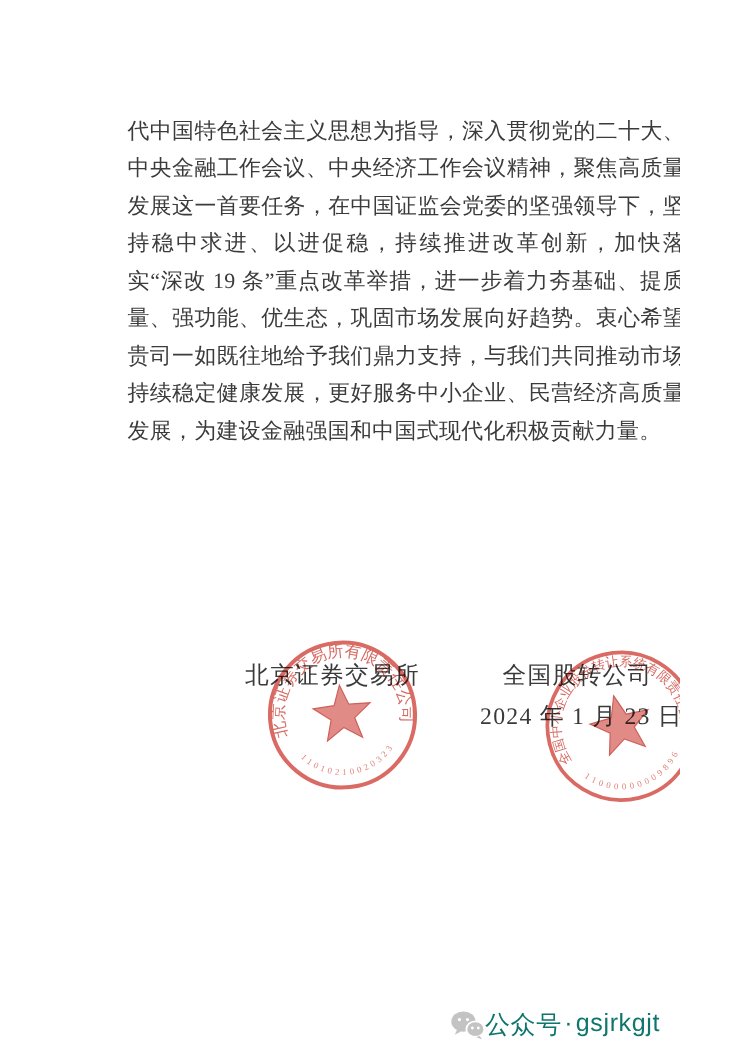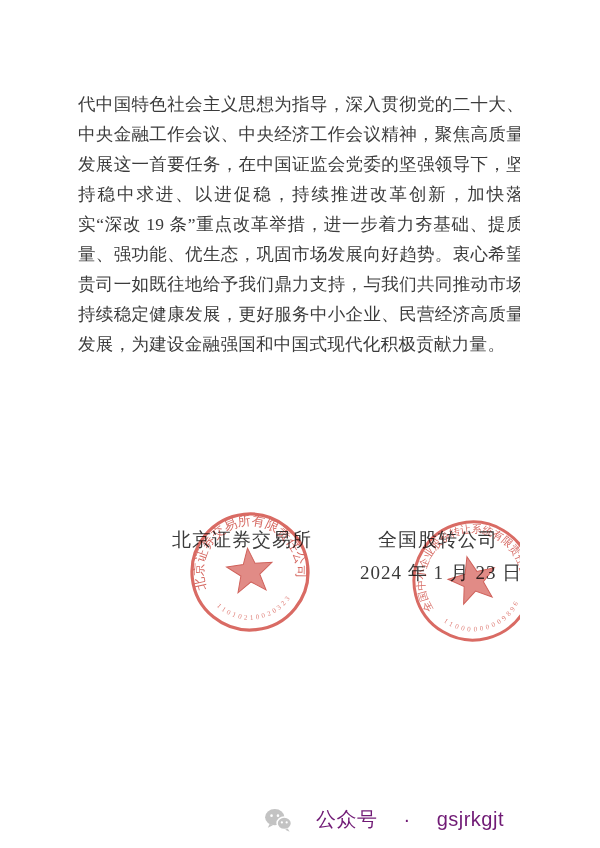--- a/index.html
+++ b/index.html
@@ -7,20 +7,21 @@
     padding: 0;
     background: #ffffff;
     font-family: "Liberation Serif", "DejaVu Serif", serif;
   }
   .page {
     position: relative;
     width: 520px;
     height: 848px;
     background: #ffffff;
     overflow: hidden;
+    margin-left: 24px;
   }
   
   .letter-body {
     position: absolute;
     left: 78px;
     top: 89px;
     width: 446px;
     color: #3b3b3b;
     font-size: 17.5px;
     line-height: 30px;
@@ -62,22 +63,22 @@
   .seal .ring-digits { fill: #db6e66; }
   .seal .star { fill: #d4564e; fill-opacity: 0.78; stroke: #c94b44; stroke-width: 1; }
 
   
   .watermark {
     position: absolute;
     right: 16px;
     top: 806px;
     display: flex;
     align-items: center;
-    gap: 24px;
-    color: #701a75;
+    gap: 0;
+    color: #0f766e;
     font-family: "Liberation Sans", "DejaVu Sans", sans-serif;
     font-size: 20px;
     letter-spacing: 0.5px;
   }
   .watermark .sep { margin: 0 2px; }
 </style>
 </head>
 <body>
 
 <div class="page">

